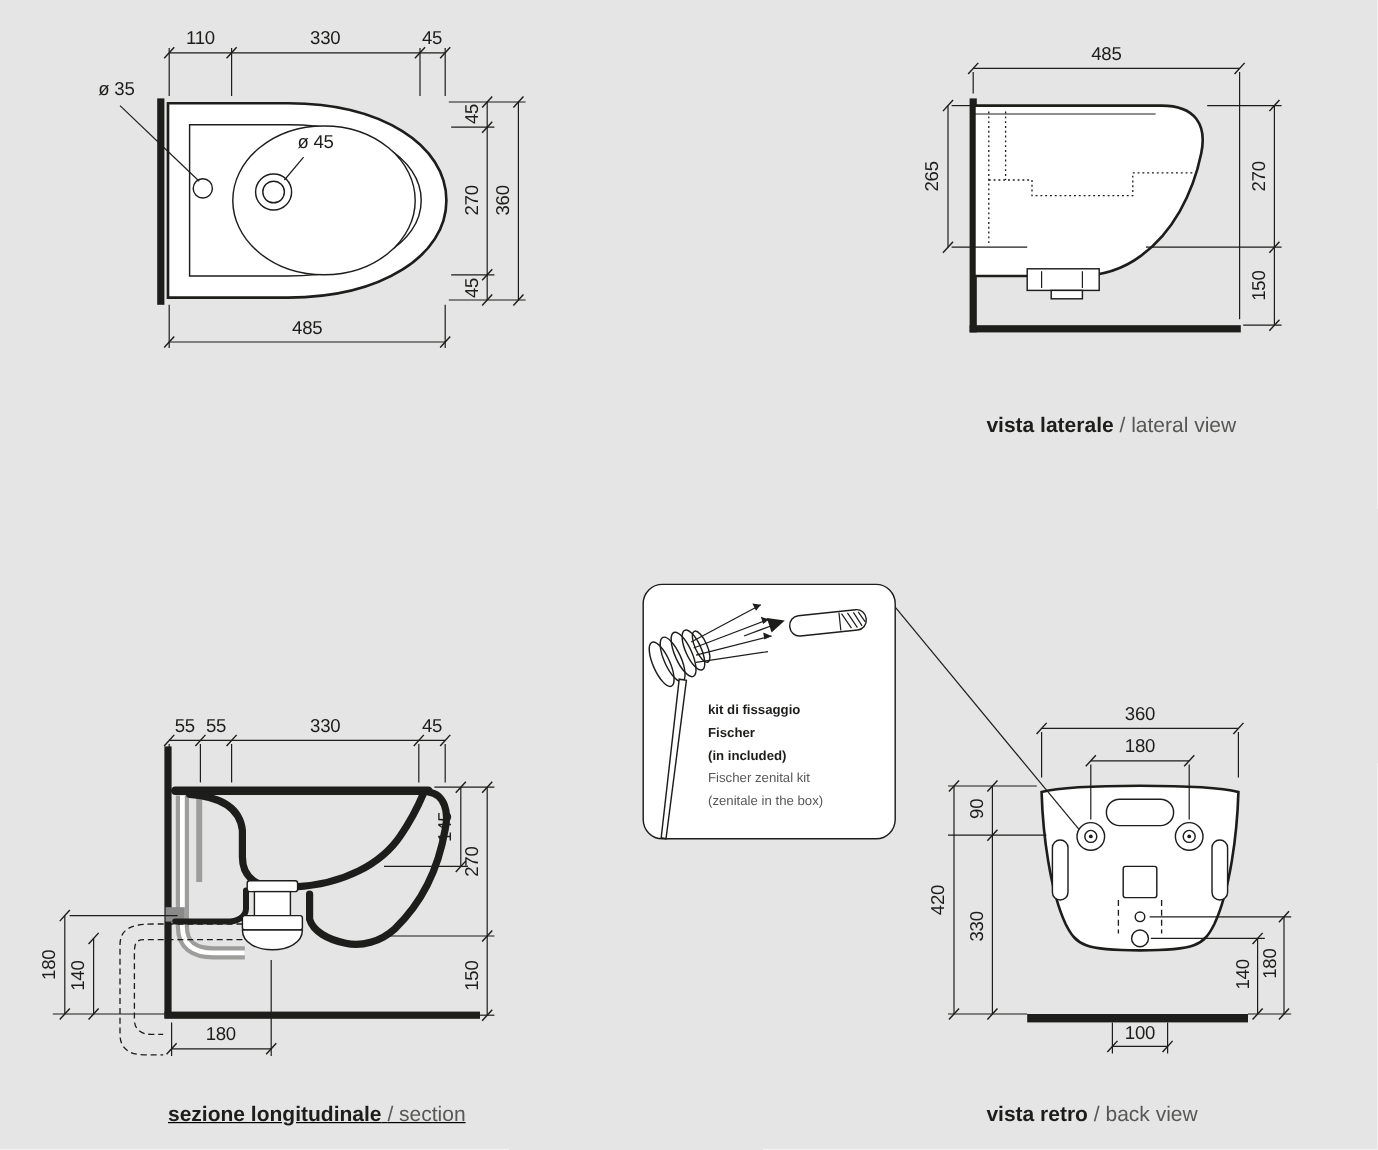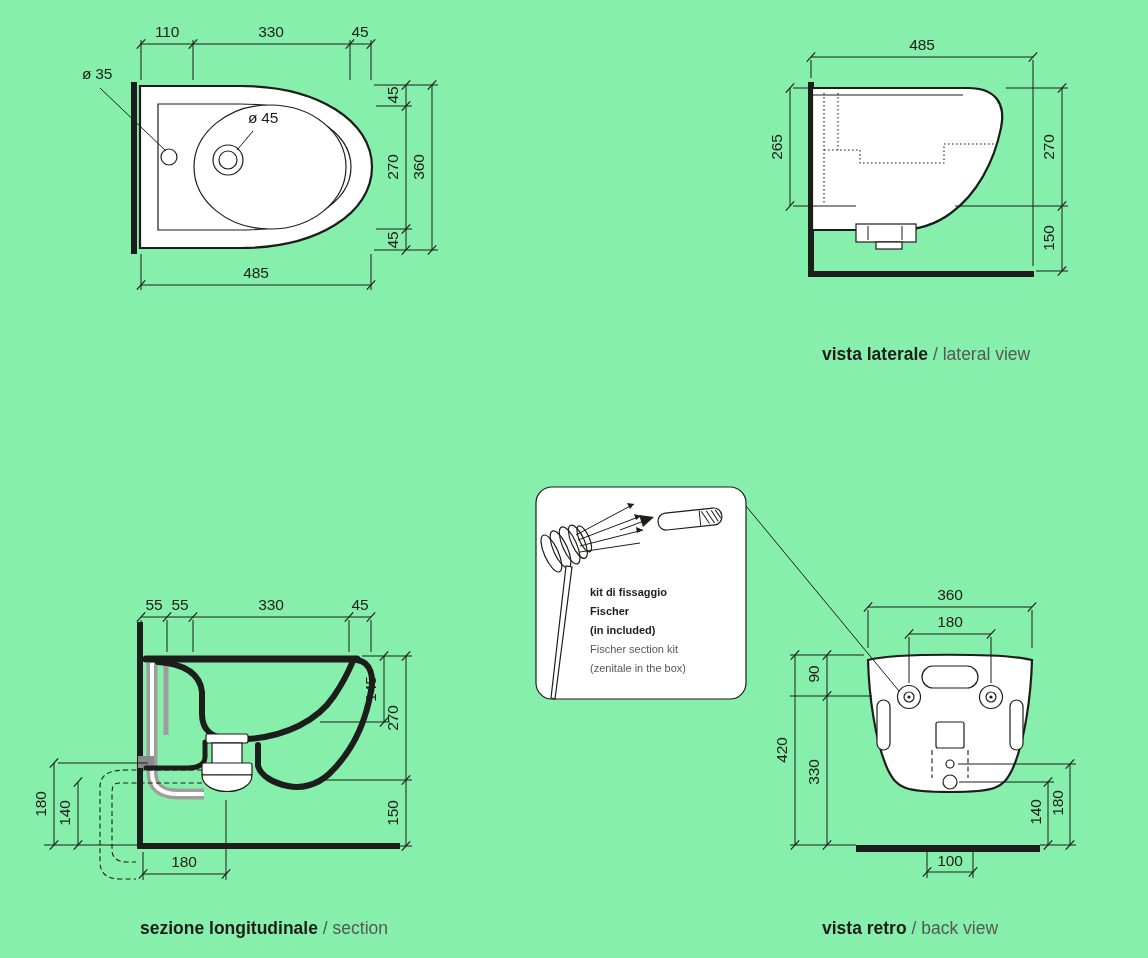--- a/index.html
+++ b/index.html
@@ -1,16 +1,16 @@
 <!DOCTYPE html>
 <html><head>
 <meta charset="utf-8">
 <style>
   html,body{margin:0;padding:0;background:#fff;}
-  #sheet{position:relative;width:1148px;height:958px;background:#86efac;overflow:hidden;
+  #sheet{position:relative;width:1148px;height:958px;background:#e5e5e5;overflow:hidden;
          font-family:"Liberation Sans",sans-serif;}
   svg{position:absolute;left:0;top:0;}
   
   .ln  {stroke:#1d1d1b;stroke-width:1;fill:none;}
   .ln2 {stroke:#1d1d1b;stroke-width:2.2;fill:#fff;}
   .ln1 {stroke:#1d1d1b;stroke-width:1.2;fill:#fff;}
   .ln1n{stroke:#1d1d1b;stroke-width:1.2;fill:none;}
   .s7  {stroke:#1d1d1b;stroke-width:7;fill:none;stroke-linecap:round;}
   .s6  {stroke:#1d1d1b;stroke-width:6;fill:none;stroke-linecap:round;}
   .s5  {stroke:#1d1d1b;stroke-width:5;fill:none;stroke-linecap:round;}
@@ -298,30 +298,30 @@
             <line class="ln" x1="716" y1="512" x2="721" y2="521"></line>
       </g>
     </g>
   </g>
 </svg>
 
   <div class="caption" style="left:822px;top:344px;">
     <span class="it">vista laterale</span>
     <span class="en">/ lateral view</span>
   </div>
-  <div class="caption" style="left:140px;top:918px;">
+  <div class="caption" style="left:140px;top:918px;text-decoration:underline;">
     <span class="it">sezione longitudinale</span>
     <span class="en">/ section</span>
   </div>
   <div class="caption" style="left:822px;top:918px;">
     <span class="it">vista retro</span>
     <span class="en">/ back view</span>
   </div>
 
   <div class="kit-text">
     <span class="b">kit di fissaggio</span>
     <span class="b">Fischer</span>
     <span class="b">(in included)</span>
-    <span class="r">Fischer section kit</span>
+    <span class="r">Fischer zenital kit</span>
     <span class="r">(zenitale in the box)</span>
   </div>
 
 </div>
 
 </body></html>

